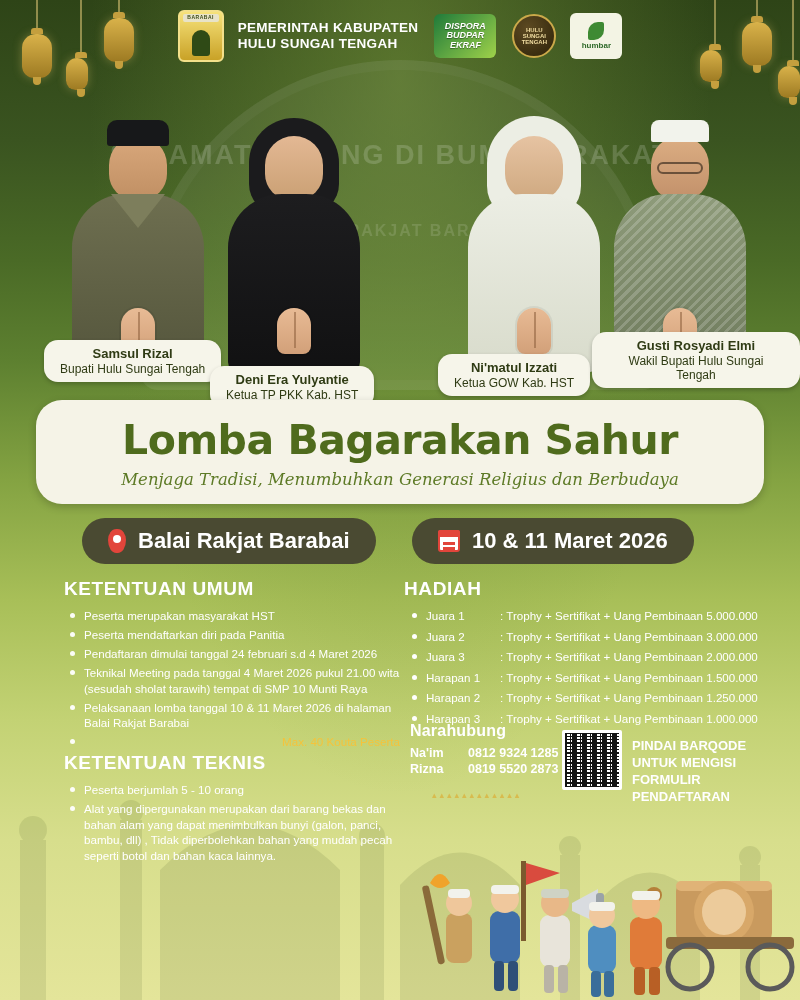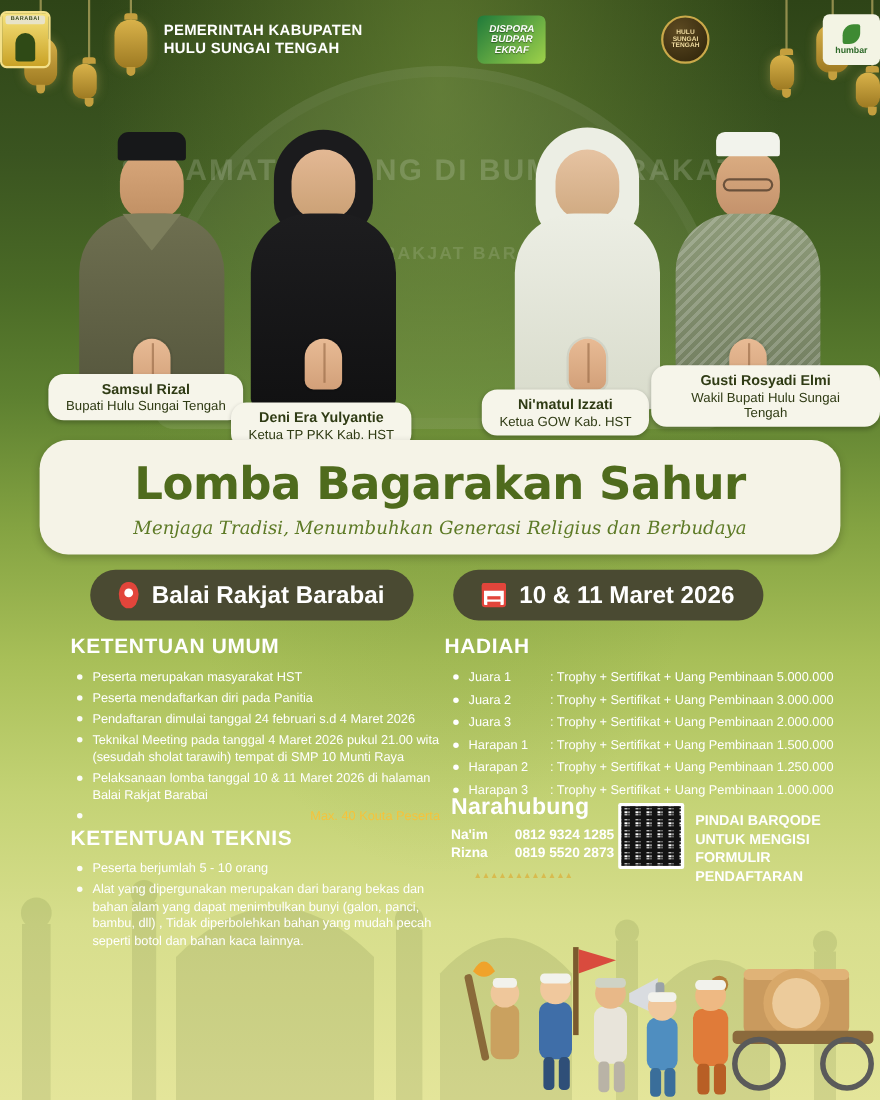--- a/index.html
+++ b/index.html
@@ -70,21 +70,21 @@
   }
   .lantern .body:after {
     content:""; position:absolute; bottom:-7px; left:11px; width:8px; height:8px;
     background:#c49f3e; border-radius:0 0 4px 4px;
   }
   .lantern.small .body { width:22px; height:32px; }
 
   
   .header {
     position:absolute; top:10px; left:0; right:0;
-    display:flex; align-items:center; justify-content:space-between; gap:14px;
+    display:flex; align-items:center; justify-content:center; gap:14px;
     z-index:6;
   }
   .crest {
     width:46px;height:52px;border-radius:6px;
     background:linear-gradient(180deg,#f6e27a,#c9a227);
     border:2px solid #f3e08a; position:relative;
     display:flex;align-items:center;justify-content:center;
     color:#2d4314;font-size:7px;font-weight:bold;text-align:center;line-height:1.1;
   }
   .crest .ribbon{
@@ -279,21 +279,21 @@
     line-height:1.3;
   }
   .hadiah-list .row .dot {
     width:5px;height:5px;border-radius:50%;background:#fff;margin:5px 9px 0 0;flex:0 0 auto;
   }
   .hadiah-list .row .lbl { width:74px; flex:0 0 auto; }
   .hadiah-list .row .val { flex:1 1 auto; }
 
   
   .nara { position:absolute; left:410px; top:722px; z-index:8; color:#fff; }
-  .nara h3 { font-size:21px; font-weight:bold; letter-spacing:.2px; }
+  .nara h3 { font-size:16px; font-weight:bold; letter-spacing:.2px; }
   .nara .ct { margin-top:6px; font-size:12.5px; font-weight:bold; }
   .nara .ct div { display:flex; gap:14px; margin-bottom:2px;align-items:center; }
   .nara .ct .nm { width:44px; }
 
   .qr {
     position:absolute; left:562px; top:730px; width:60px; height:60px; z-index:8;
     background:#fff; padding:3px; border-radius:2px;
   }
   .qr .grid {
     width:100%; height:100%;

